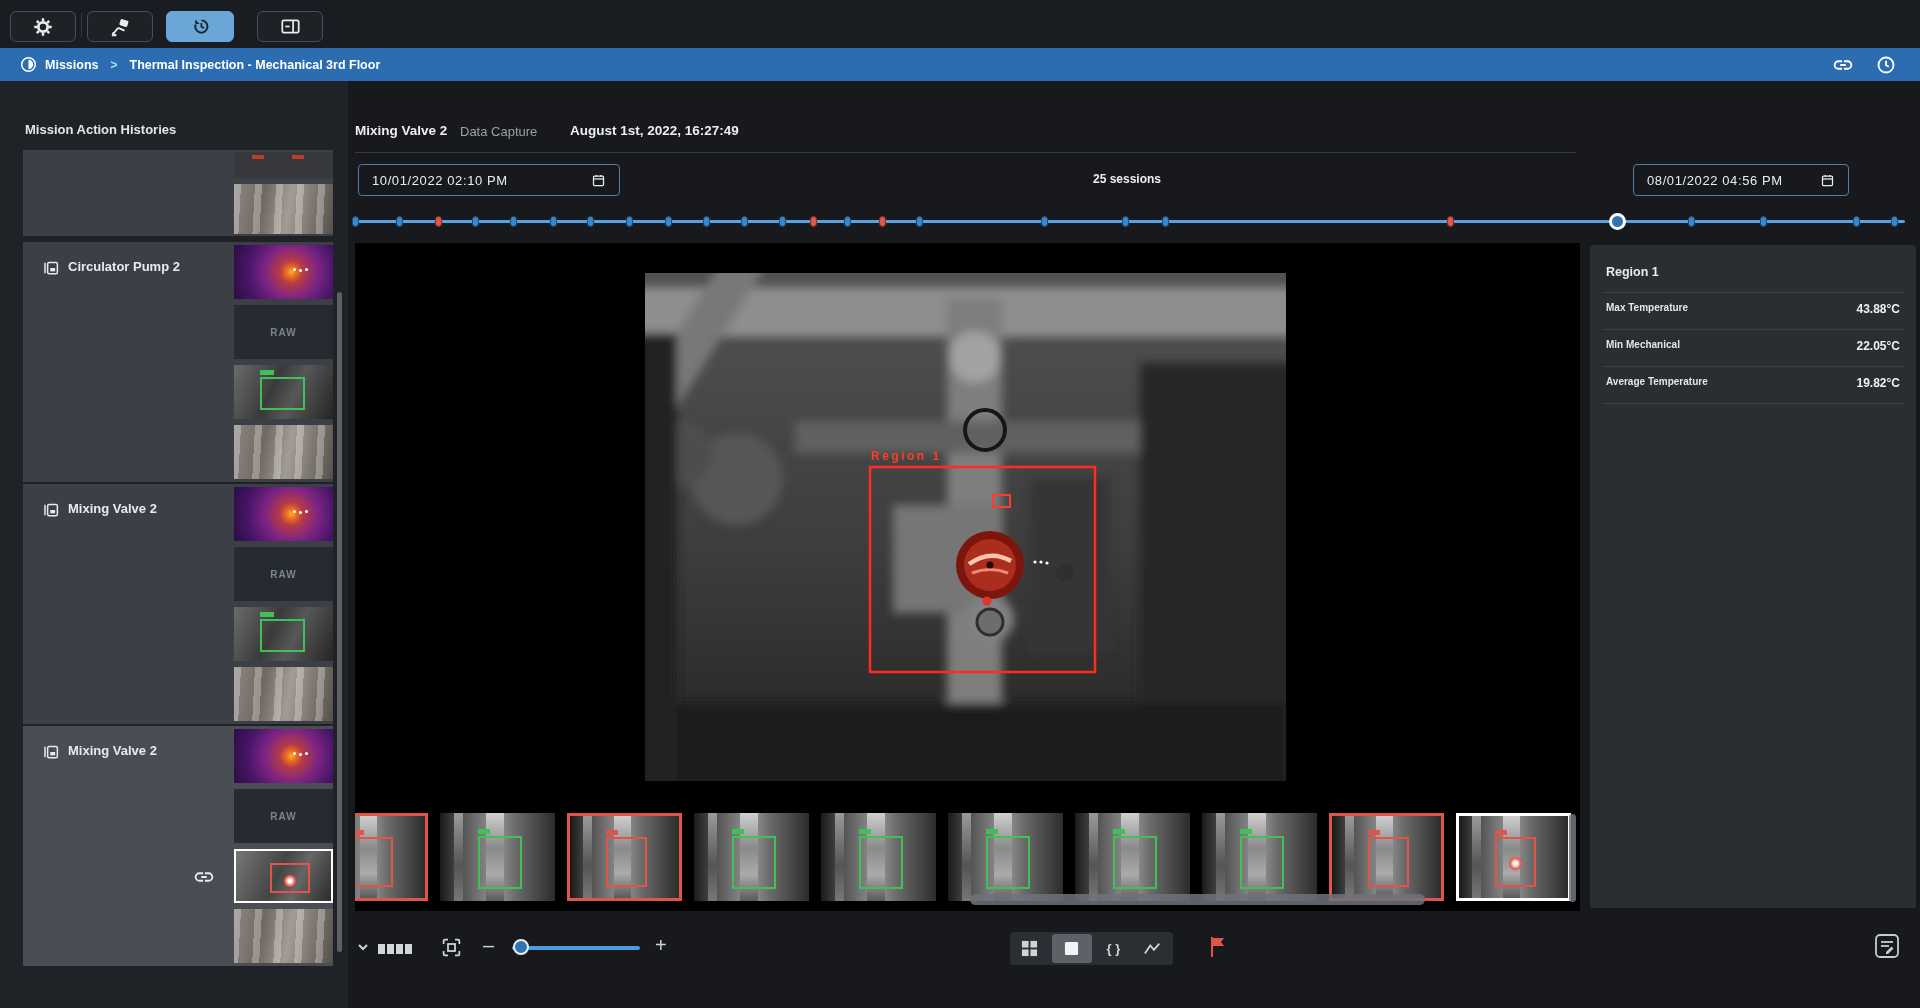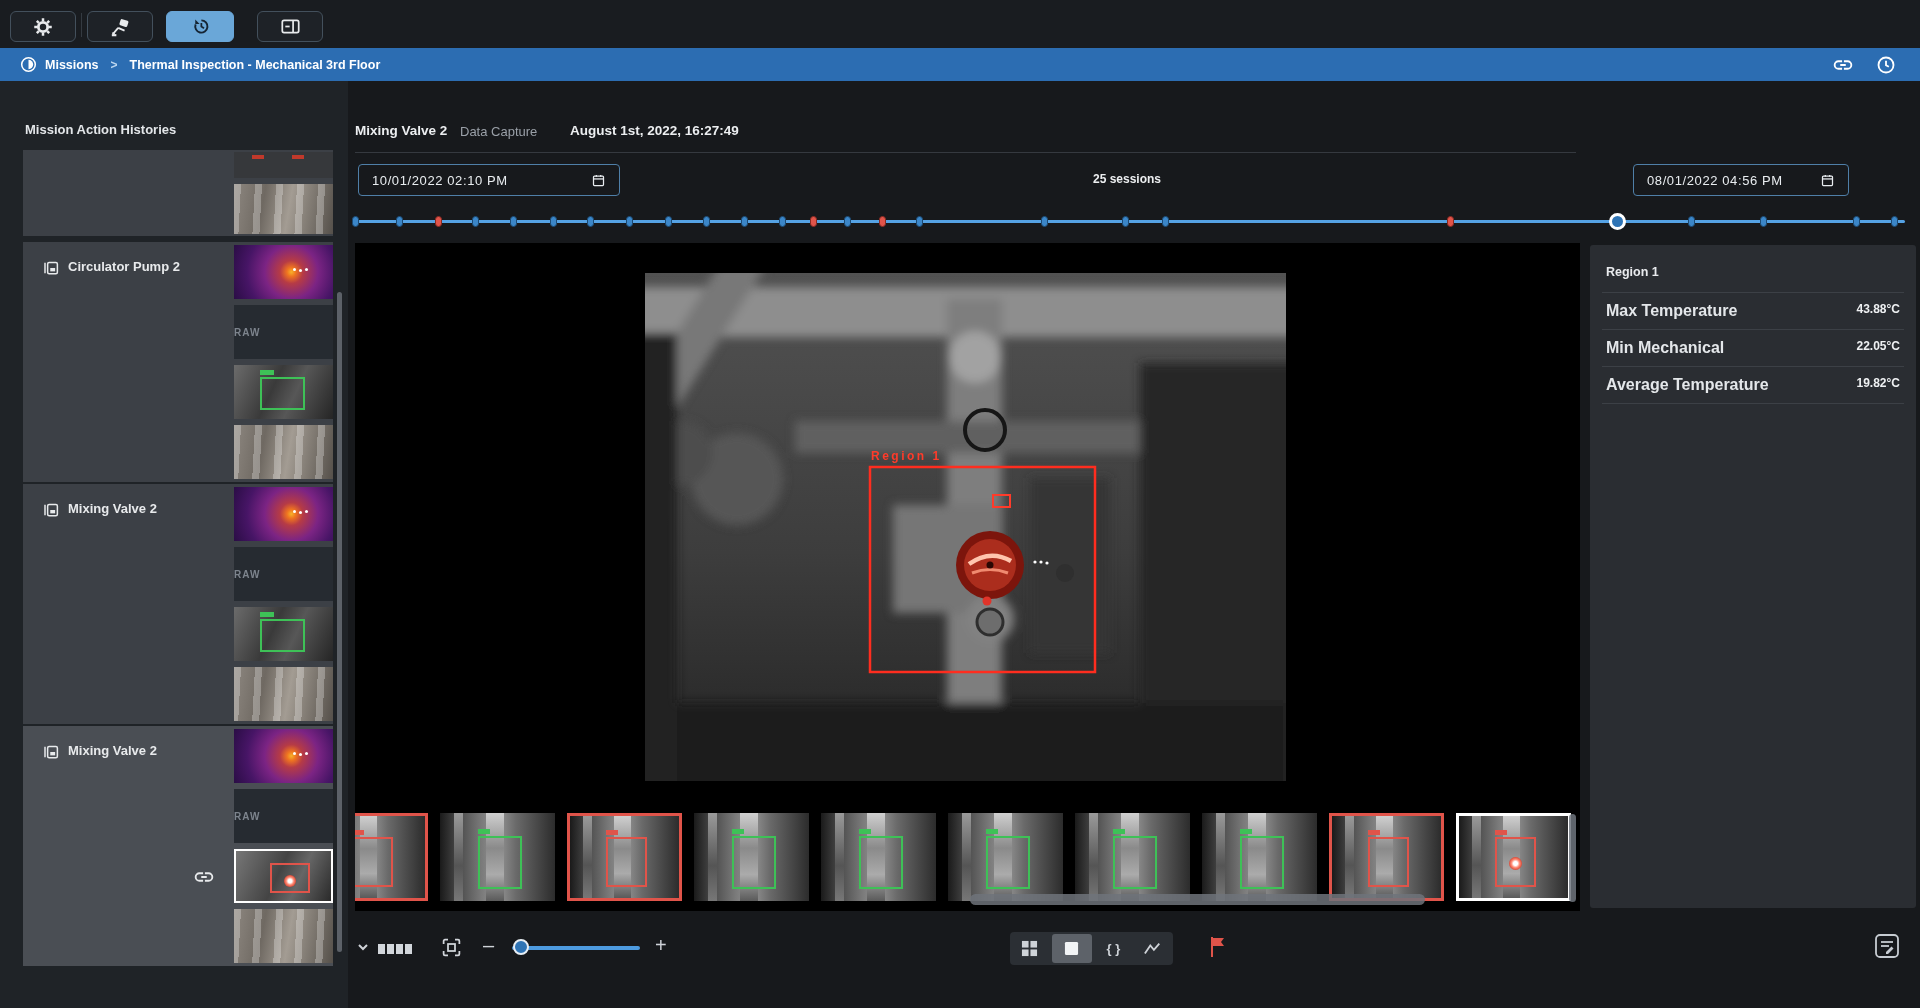--- a/index.html
+++ b/index.html
@@ -16,21 +16,21 @@
 
 #sidebar{position:absolute;left:0;top:81px;width:348px;height:927px;background:#1f2327;}
 #sb-title{position:absolute;left:25px;top:41px;font-size:13px;font-weight:bold;color:#e3e6e9;}
 .side-card{position:absolute;left:23px;width:310px;background:#3c4046;}
 .side-card.sel{background:#4a4e54;}
 .sc-label{position:absolute;left:19px;top:17px;display:flex;align-items:flex-start;gap:8px;}
 .sc-label span{font-size:13px;font-weight:bold;color:#e8eaec;}
 .thumb{position:absolute;left:211px;width:99px;overflow:hidden;}
 .t-thermal{background:radial-gradient(circle at 58% 50%,#f7b32a 0%,#ef7420 7%,#b63b45 18%,#7c2484 42%,#471566 70%,#2a0d45 100%);}
 .t-thermal i{position:absolute;left:60%;top:42%;width:3px;height:3px;background:#fff;border-radius:50%;box-shadow:6px 1px 0 #fff,12px 0 0 #fff;}
-.t-raw{background:#262b31;display:flex;align-items:center;}
+.t-raw{background:#262b31;display:flex;align-items:center;justify-content:center;}
 .t-raw span{font-size:10px;font-weight:bold;color:#7d848d;letter-spacing:1px;}
 .t-gray{background:linear-gradient(115deg,#6b6b6b 0%,#3a3a3a 40%,#575757 60%,#252525 100%);}
 .gbox{position:absolute;left:26%;top:22%;width:46%;height:62%;border:2px solid #3ec157;}
 .gbox::before{content:"";position:absolute;left:-2px;top:-9px;width:14px;height:5px;background:#3ec157;}
 .t-photo{background:linear-gradient(100deg,#8d8780 0%,#6f6962 30%,#a39c93 55%,#55504a 100%);}
 .t-photo::before{content:"";position:absolute;inset:0;background:repeating-linear-gradient(93deg,rgba(255,255,255,.28) 0 7px,rgba(0,0,0,0) 7px 21px);}
 .t-dark{background:#36383b;}
 .t-dark::before{content:"";position:absolute;left:18%;top:10%;width:12px;height:4px;background:#c0392b;box-shadow:40px 0 0 #c0392b;}
 .t-select{background:linear-gradient(115deg,#777 0%,#444 45%,#666 65%,#2a2a2a 100%);border:2px solid #fff;}
 .rboxS{position:absolute;left:36%;top:24%;width:42%;height:60%;border:2px solid #e0544a;}
@@ -67,21 +67,21 @@
 .fbox.r{border:2px solid #e0544a;}
 .fbox.r::before{content:"";position:absolute;left:-2px;top:-9px;width:12px;height:5px;background:#e0544a;}
 .fhot{position:absolute;left:46%;top:50%;width:13px;height:13px;border-radius:50%;background:radial-gradient(#fff 0 22%,#ff8a74 45%,#c22415 85%);z-index:3;}
 #hscroll{position:absolute;left:615px;top:651px;width:455px;height:11px;background:#6e737a;border-radius:6px;opacity:.85;}
 #vscroll{position:absolute;left:1214px;top:571px;width:7px;height:88px;background:#70767e;border-radius:4px;opacity:.85;}
 
 #rpanel{position:absolute;left:1590px;top:245px;width:326px;height:663px;background:#2a2d32;border-radius:3px;}
 #rp-title{position:absolute;left:16px;top:20px;font-size:12.5px;font-weight:bold;color:#e9ebee;}
 .rp-div{position:absolute;left:12px;width:302px;height:1px;background:#3c4046;}
 .rp-row{position:absolute;left:16px;width:294px;height:20px;display:flex;justify-content:space-between;}
-.rp-row .l{font-size:16px;font-weight:bold;color:#e4e7ea;}
+.rp-row .l{font-size:10px;font-weight:bold;color:#e4e7ea;}
 .rp-row .v{font-size:12px;font-weight:bold;color:#eef0f2;}
 
 .ctl{position:absolute;color:#cfd3d8;}
 #zoom-track{position:absolute;left:512px;top:946px;width:128px;height:4px;background:#4d9be0;border-radius:2px;}
 #zoom-handle{position:absolute;left:513px;top:939px;width:16px;height:16px;border-radius:50%;background:#2f74b5;border:2.5px solid #e8eef4;}
 #toggles{position:absolute;left:1010px;top:932px;width:163px;height:33px;background:#2b2f34;border-radius:4px;display:flex;}
 .tg{flex:1;display:flex;align-items:center;justify-content:center;}
 .tg.sel{background:#5d6269;border-radius:3px;margin:2px;}
 .braces{font-size:13px;font-weight:bold;color:#cfd3d8;}
 </style>

